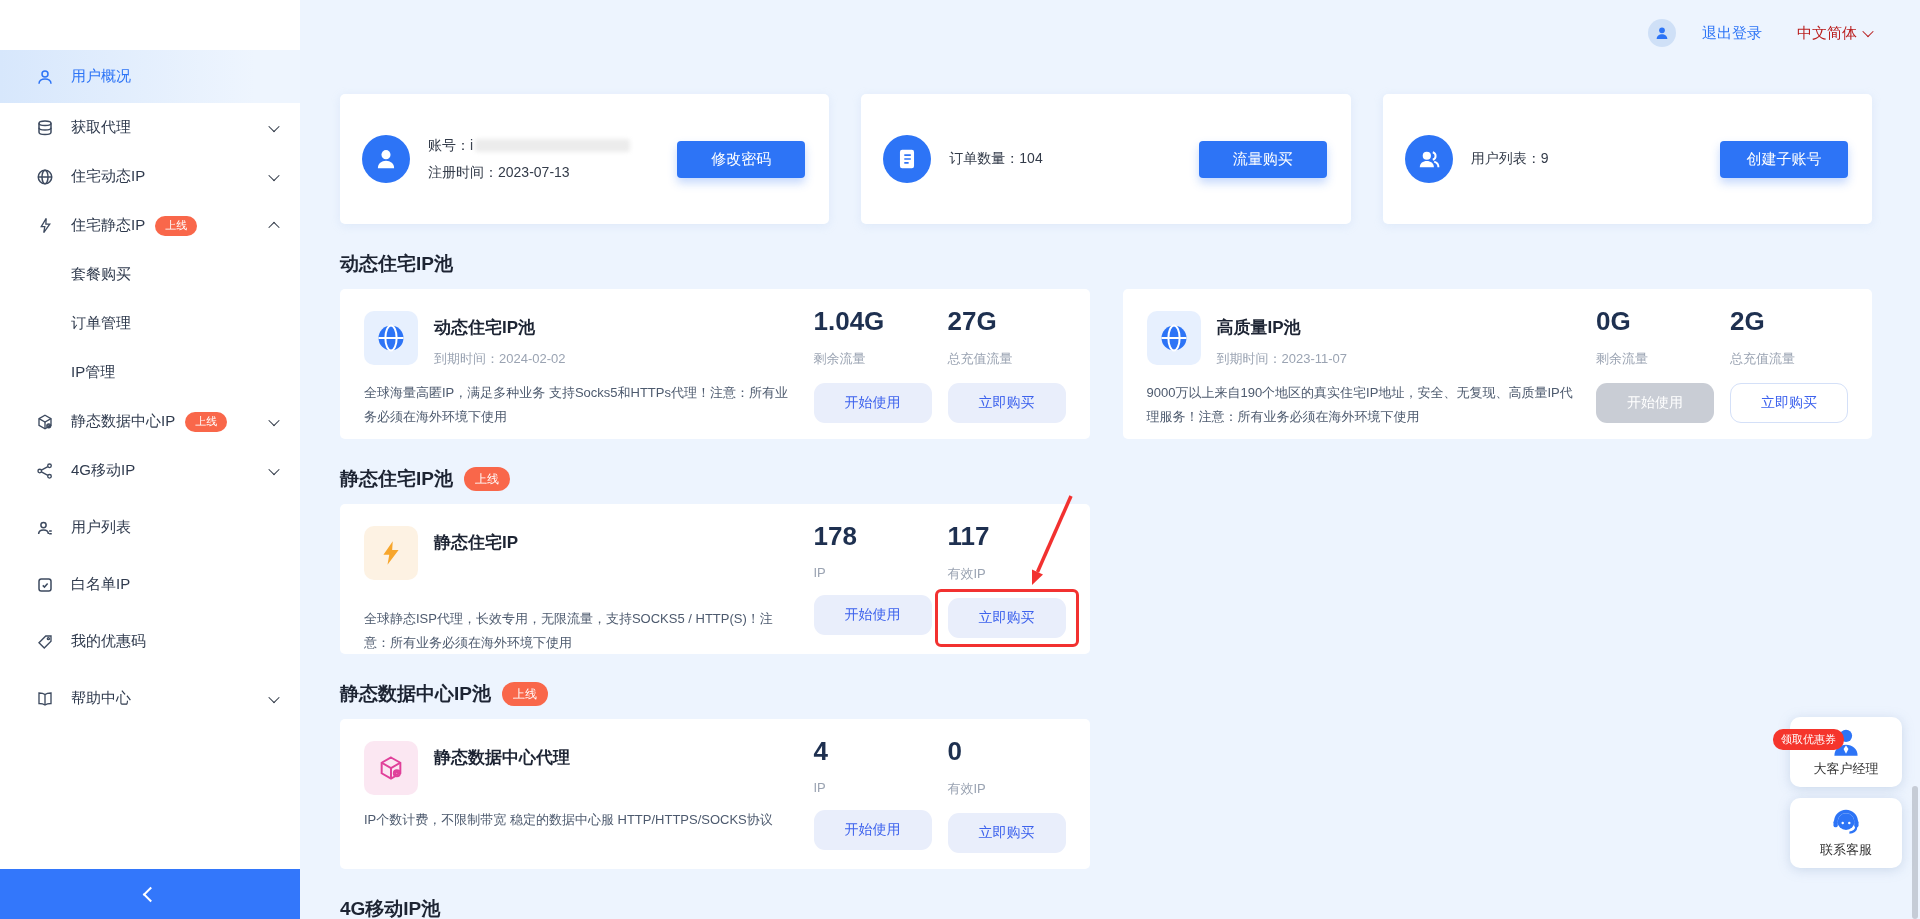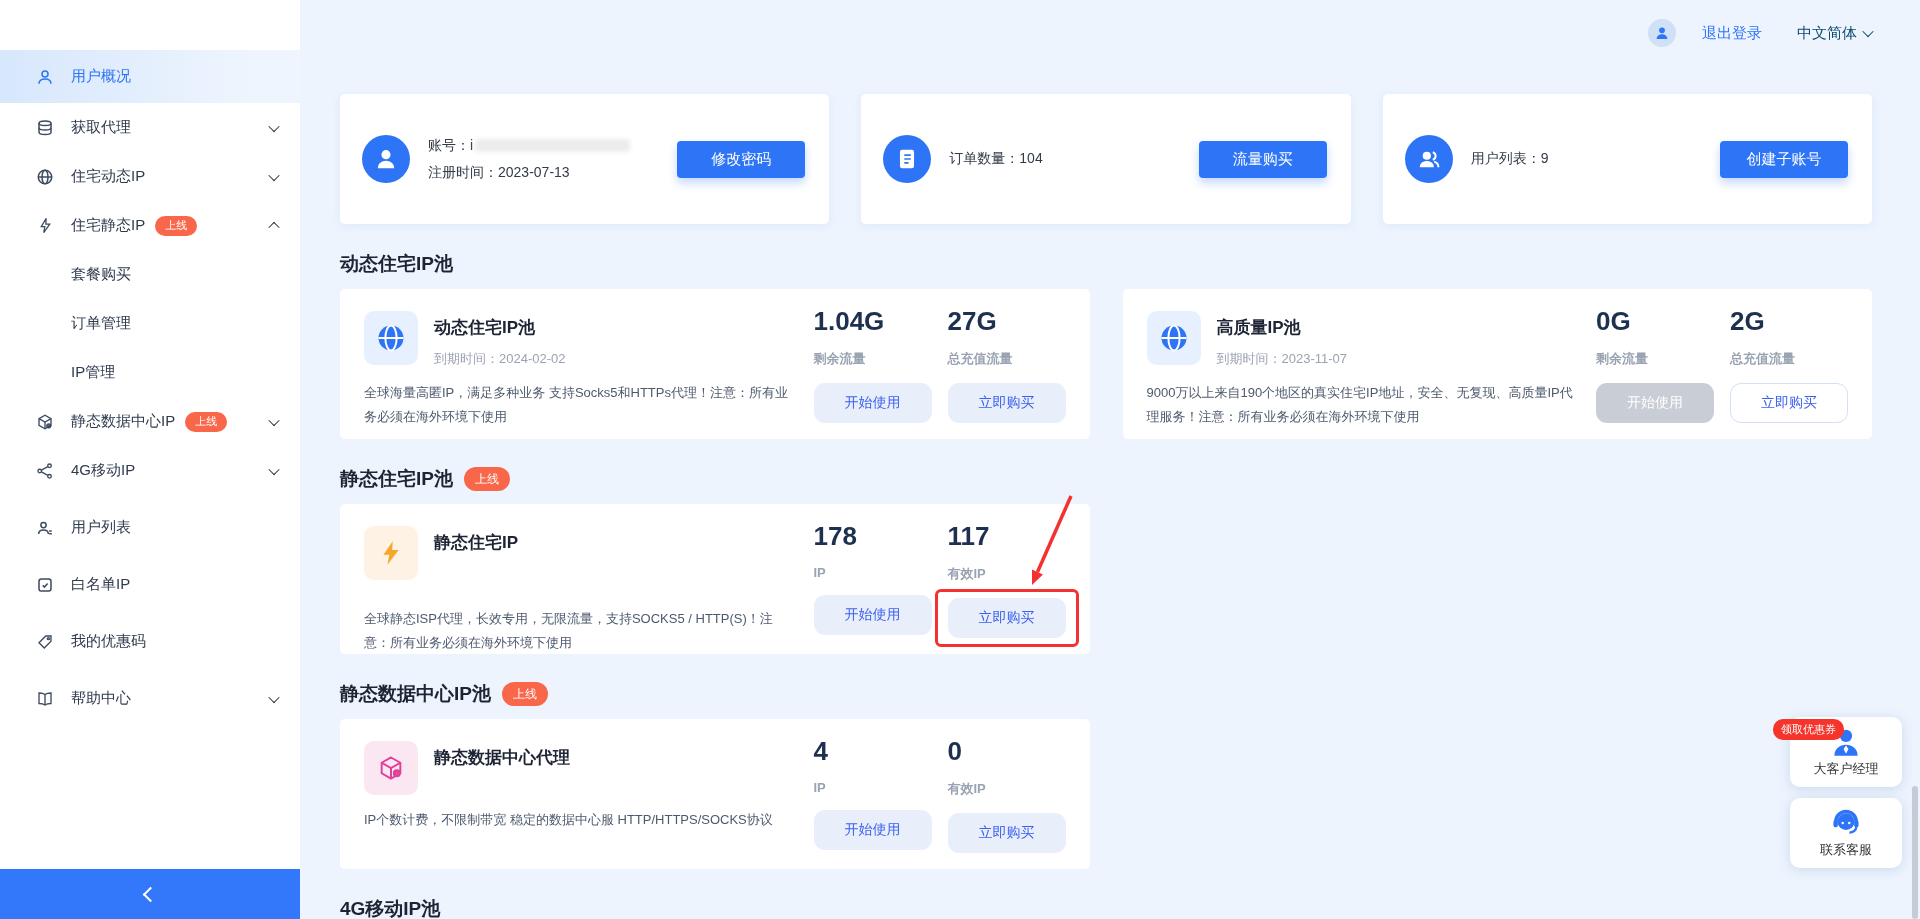--- a/index.html
+++ b/index.html
@@ -24,21 +24,21 @@
   .chev.left { transform:rotate(135deg); }
   .mt8 { margin-top:8px; }
   .collapse-bar { position:absolute; left:0; bottom:0; width:100%; height:50px; background:#3377fb; display:flex; align-items:center; justify-content:center; color:#fff; cursor:pointer; }
   .collapse-bar .chev { width:11px; height:11px; border-width:2px; }
 
   
   .main { flex:1; padding:0 48px 0 40px; min-width:0; }
   .topbar { height:58px; display:flex; align-items:center; justify-content:flex-end; gap:26px; padding-top:8px; }
   .avatar { width:28px; height:28px; border-radius:50%; background:#cfe0f7; display:flex; align-items:center; justify-content:center; color:#2d74f6; cursor:pointer; }
   .logout { color:#2d74f6; font-size:15px; cursor:pointer; text-decoration:none; }
-  .lang { color:#0c4a6e; font-size:15px; margin-left:9px; display:flex; align-items:center; gap:7px; cursor:pointer; }
+  .lang { color:#b91c1c; font-size:15px; margin-left:9px; display:flex; align-items:center; gap:7px; cursor:pointer; }
 
   .summary-row { display:flex; gap:32px; margin-top:36px; }
   .summary-card { flex:1; min-width:0; height:130px; background:#fff; border-radius:5px; display:flex; align-items:center; padding:0 24px 0 22px; box-shadow:0 2px 10px rgba(170,195,230,.22); }
   .sum-icon { width:48px; height:48px; border-radius:50%; background:#2d74f6; color:#fff; display:flex; align-items:center; justify-content:center; margin-right:18px; flex-shrink:0; }
   .sum-lines { flex:1; font-size:14px; color:#333b49; min-width:0; }
   .sum-line + .sum-line { margin-top:9px; }
   .redacted { display:inline-block; width:155px; height:13px; background:#ececec; border-radius:3px; filter:blur(2px); vertical-align:middle; margin-left:2px; }
   .btn-primary { width:128px; height:37px; flex-shrink:0; background:#2d74f6; color:#fff; border:none; border-radius:4px; font-size:15px; cursor:pointer; box-shadow:0 5px 10px rgba(45,116,246,.28); font-family:inherit; }
 
   .section-title { display:flex; align-items:center; gap:11px; margin:27px 0 12px; font-size:19px; font-weight:bold; color:#1d2433; }
@@ -52,34 +52,34 @@
   .pool-icon { width:54px; height:54px; border-radius:10px; display:flex; align-items:center; justify-content:center; flex-shrink:0; }
   .pool-icon.blue   { background:#e7f0fe; color:#2d74f6; }
   .pool-icon.orange { background:#fdf2e3; color:#f7a62c; }
   .pool-icon.pink   { background:#fbe7f2; color:#e0409a; }
   .pool-title { font-size:17px; font-weight:bold; color:#1d2433; padding-top:5px; }
   .pool-expiry { font-size:13px; color:#9aa3b2; margin-top:11px; }
   .pool-desc { font-size:13px; color:#4d5a6e; line-height:1.85; margin-top:13px; }
   .stat-col { width:118px; flex-shrink:0; margin-right:16px; padding-top:17px; }
   .stat-col.last { margin-right:24px; }
   .stat-value { font-size:26px; font-weight:bold; color:#1e3050; }
-  .stat-label { font-size:13px; color:#9aa3b2; margin-top:13px;font-weight:bold; }
+  .stat-label { font-size:13px; color:#9aa3b2; margin-top:13px; }
   .btn-light { display:block; width:118px; height:40px; margin-top:15px; background:#e9eefb; color:#3d62ed; border:none; border-radius:11px; font-size:14px; cursor:pointer; font-family:inherit; }
   .btn-light.gray { background:#c9cdd5; color:#fff; }
   .btn-light.outline { background:#fff; border:1px solid #d4e0f8; }
 
   .annotated { position:relative; margin-top:15px; width:118px; }
   .annotated .btn-light { margin-top:0; }
   .anno-rect { position:absolute; left:-13px; right:-13px; top:-9px; bottom:-9px; border:3px solid #f23130; border-radius:6px; pointer-events:none; }
   .anno-arrow { position:absolute; left:58px; top:-106px; pointer-events:none; }
 
   
   .float-widgets { position:fixed; right:18px; top:717px; width:112px; display:flex; flex-direction:column; gap:11px; z-index:50; }
   .float-card { background:#fff; border-radius:10px; height:70px; box-shadow:0 2px 12px rgba(140,165,200,.35); display:flex; flex-direction:column; align-items:center; justify-content:center; gap:3px; position:relative; font-size:13px; color:#333; cursor:pointer; }
-  .float-badge { position:absolute; left:-17px; top:2px; background:#f5352c; color:#fff; font-size:11px; padding:3px 8px; border-radius:10px; white-space:nowrap; }
+  .float-badge { position:absolute; left:-17px; top:12px; background:#f5352c; color:#fff; font-size:11px; padding:3px 8px; border-radius:10px; white-space:nowrap; }
   .scroll-thumb { position:fixed; right:2px; top:786px; width:6px; height:133px; border-radius:3px; background:#c6ccd6; }
 </style>
 </head>
 <body>
 
 <aside class="sidebar">
 
   <nav class="nav">
     <div class="nav-item active">
       <span class="nav-icon">

